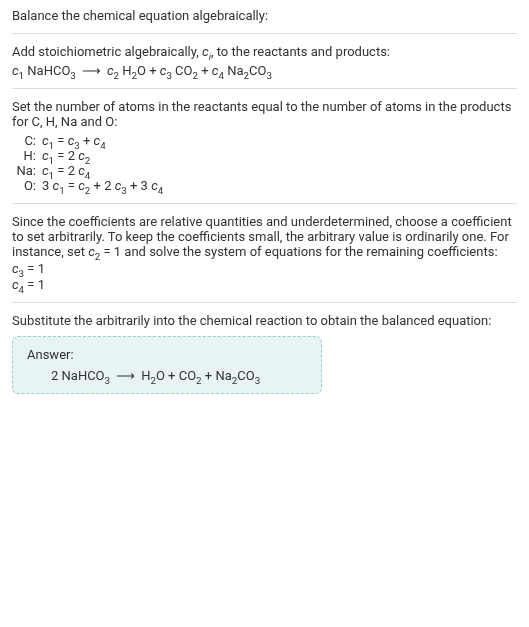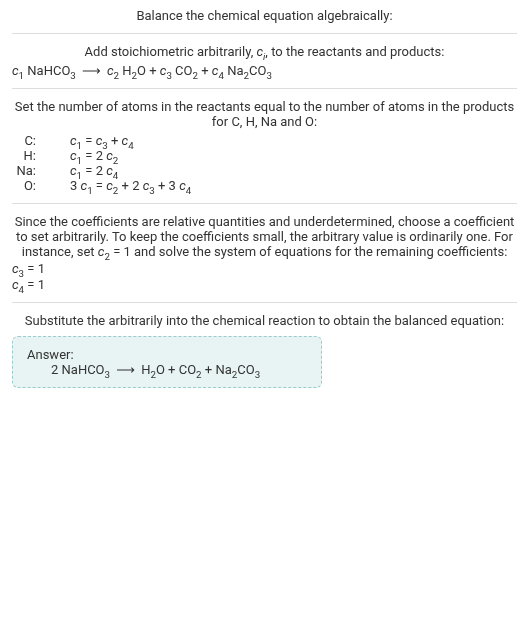--- a/index.html
+++ b/index.html
@@ -22,67 +22,65 @@
     .answer-box {
       border: 1px dashed #9cc;
       background: #e8f4f4;
       border-radius: 6px;
       padding: 10px 14px;
       margin-top: 6px;
       display: inline-block;
       min-width: 310px;
     }
     .answer-title {
-      margin-bottom: 0;
+      margin-bottom: 6px;
     }
     .answer-content {
       padding-left: 24px;
     }
     .equation-line {
       margin: 4px 0;
     }
     .intro-line {
       margin-bottom: 2px;
-      text-align: center;
     }
     .atom-table {
       margin: 4px 0 4px 0;
     }
     .atom-row {
       display: flex;
       align-items: baseline;
     }
     .atom-label {
       width: 30px;
       text-align: right;
       padding-right: 6px;
     }
     .atom-eq {
       flex: 1;
-      margin-left: 28px;
     }
     .coef-line {
       margin: 1px 0;
     }
     sub { font-size: 0.75em; vertical-align: sub; line-height: 0; }
     .arrow { display: inline-block; margin: 0 3px; }
     .ital { font-style: italic; }
   </style>
 </head>
 <body>
 
 <div class="section">
   <div class="intro-line">Balance the chemical equation algebraically:</div>
 </div>
 
 <hr class="divider">
 
 <div class="section">
   <div class="intro-line">
-    <span>Add stoichiometric arbitrarily, </span><span class="ital">c</span><sub class="ital">i</sub><span>, to the reactants and products:</span>
+    <span>Add stoichiometric algebraically, </span><span class="ital">c</span><sub class="ital">i</sub><span>, to the reactants and products:</span>
   </div>
   <div class="equation-line">
     <span class="ital">c</span><sub>1</sub><span> NaHCO</span><sub>3</sub>
     <span class="arrow">⟶</span>
     <span class="ital">c</span><sub>2</sub><span> H</span><sub>2</sub><span>O + </span><span class="ital">c</span><sub>3</sub><span> CO</span><sub>2</sub><span> + </span><span class="ital">c</span><sub>4</sub><span> Na</span><sub>2</sub><span>CO</span><sub>3</sub>
   </div>
 </div>
 
 <hr class="divider">
 

